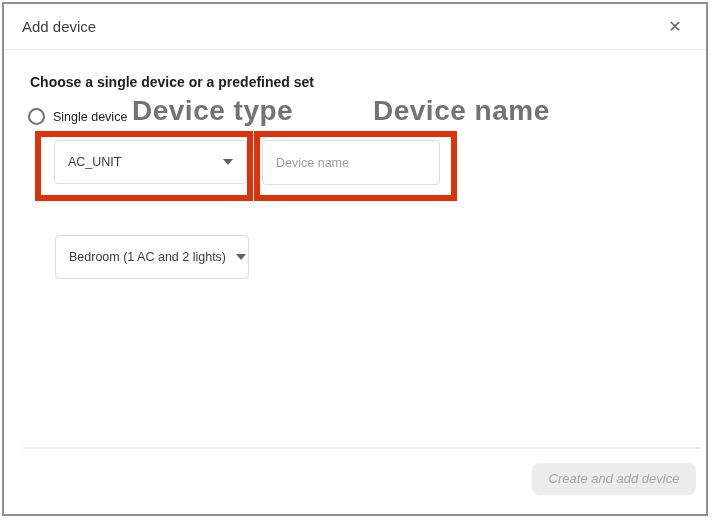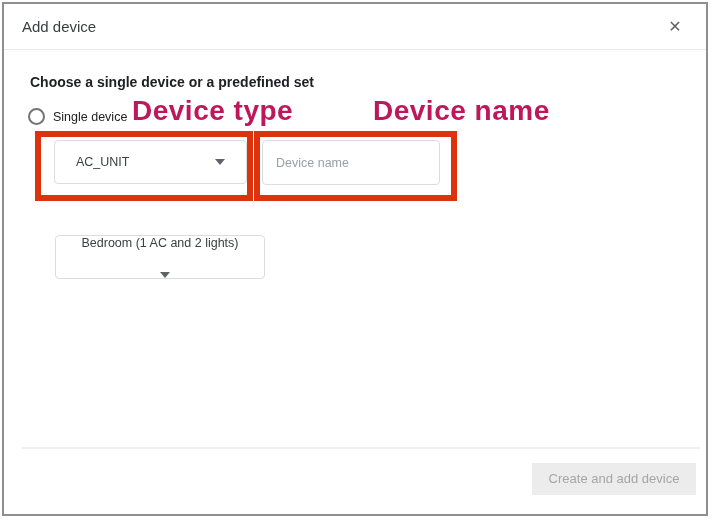--- a/index.html
+++ b/index.html
@@ -72,25 +72,25 @@
   }
   .dropdown {
     position: absolute;
     height: 44px;
     border: 1px solid #dadce0;
     border-radius: 4px;
     background: #ffffff;
     display: flex;
     align-items: center;
     justify-content: space-between;
-    padding: 0 21px;
+    padding: 0 13px;
     cursor: pointer;
   }
   .dropdown.type-dd { left: 50px; top: 136px; width: 193px; }
-  .dropdown.set-dd  { left: 51px; top: 231px; width: 210px; flex-direction: column; }
+  .dropdown.set-dd  { left: 51px; top: 231px; width: 194px; }
   .dropdown-value {
     font-size: 12.5px;
     color: #3c4043;
     white-space: nowrap;
   }
   .caret {
     width: 0; height: 0;
     border-left: 5px solid transparent;
     border-right: 5px solid transparent;
     border-top: 6px solid #5f6368;
@@ -117,33 +117,34 @@
     width: 678px; height: 2px;
     background: #efefef;
   }
   .submit-btn {
     position: absolute;
     left: 528px; top: 459px;
     width: 164px; height: 32px;
     background: #ececec;
     color: #a6a6a6;
     border: none;
-    border-radius: 0;
+    border-radius: 8px;
     font-size: 13px;
     font-family: "Liberation Sans", sans-serif;
     text-align: center;
     line-height: 32px;
+    font-style: italic;
   }
   
   .anno-label {
     position: absolute;
     top: 92px;
     font-size: 28px;
     font-weight: bold;
-    color: #be185d;
+    color: #737373;
     letter-spacing: 0.5px;
     line-height: 30px;
     z-index: 10;
     white-space: nowrap;
   }
   .anno-label.type { left: 128px; }
   .anno-label.name { left: 369px; }
   .anno-box {
     position: absolute;
     border: 6px solid #dd330c;

